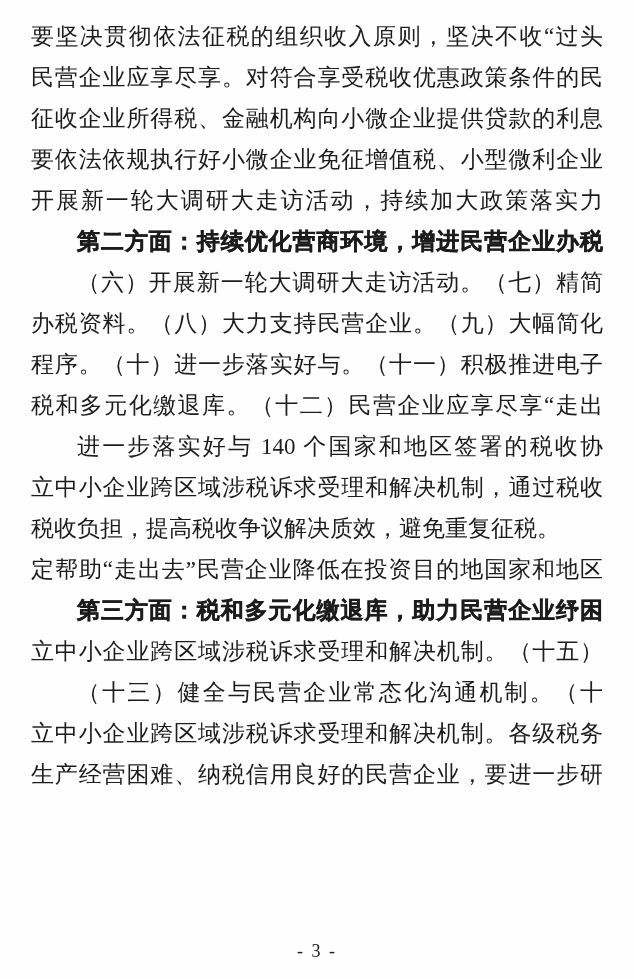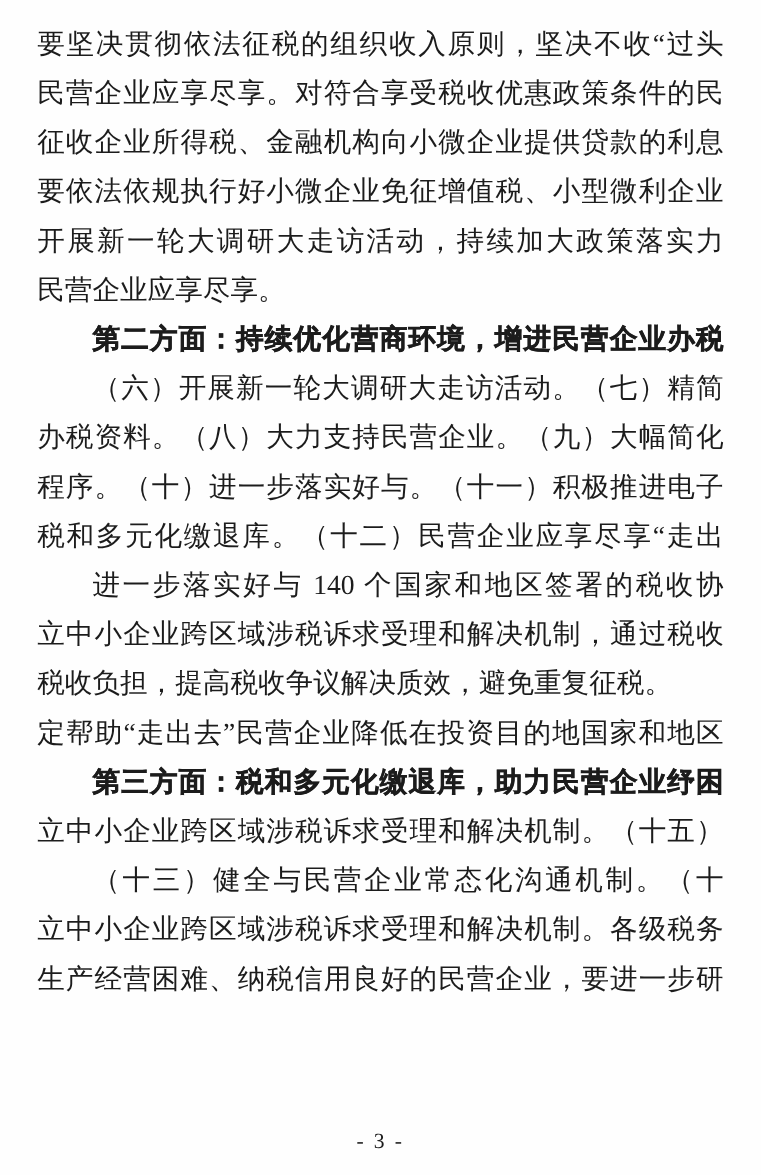--- a/index.html
+++ b/index.html
@@ -56,21 +56,20 @@
 </head>
 <body>
 
 <div class="page">
   <div class="body-text">
     <div class="line">要坚决贯彻依法征税的组织收入原则，坚决不收“过头税”，</div>
     <div class="line">民营企业应享尽享。对符合享受税收优惠政策条件的民营</div>
     <div class="line">征收企业所得税、金融机构向小微企业提供贷款的利息收入</div>
     <div class="line">要依法依规执行好小微企业免征增值税、小型微利企业减半</div>
     <div class="line">开展新一轮大调研大走访活动，持续加大政策落实力度，确保</div>
-    <div class="line short">民营企业应享尽享。</div>
     <div class="line bold indent">第二方面：持续优化营商环境，增进民营企业办税便利</div>
     <div class="line indent">（六）开展新一轮大调研大走访活动。（七）精简压缩</div>
     <div class="line">办税资料。（八）大力支持民营企业。（九）大幅简化办税</div>
     <div class="line">程序。（十）进一步落实好与。（十一）积极推进电子办</div>
     <div class="line">税和多元化缴退库。（十二）民营企业应享尽享“走出去”。</div>
     <div class="line indent">进一步落实好与 140 个国家和地区签署的税收协定，积</div>
     <div class="line">立中小企业跨区域涉税诉求受理和解决机制，通过税收协</div>
     <div class="line short">税收负担，提高税收争议解决质效，避免重复征税。</div>
     <div class="line">定帮助“走出去”民营企业降低在投资目的地国家和地区的</div>
     <div class="line bold indent">第三方面：税和多元化缴退库，助力民营企业纾困解难</div>

